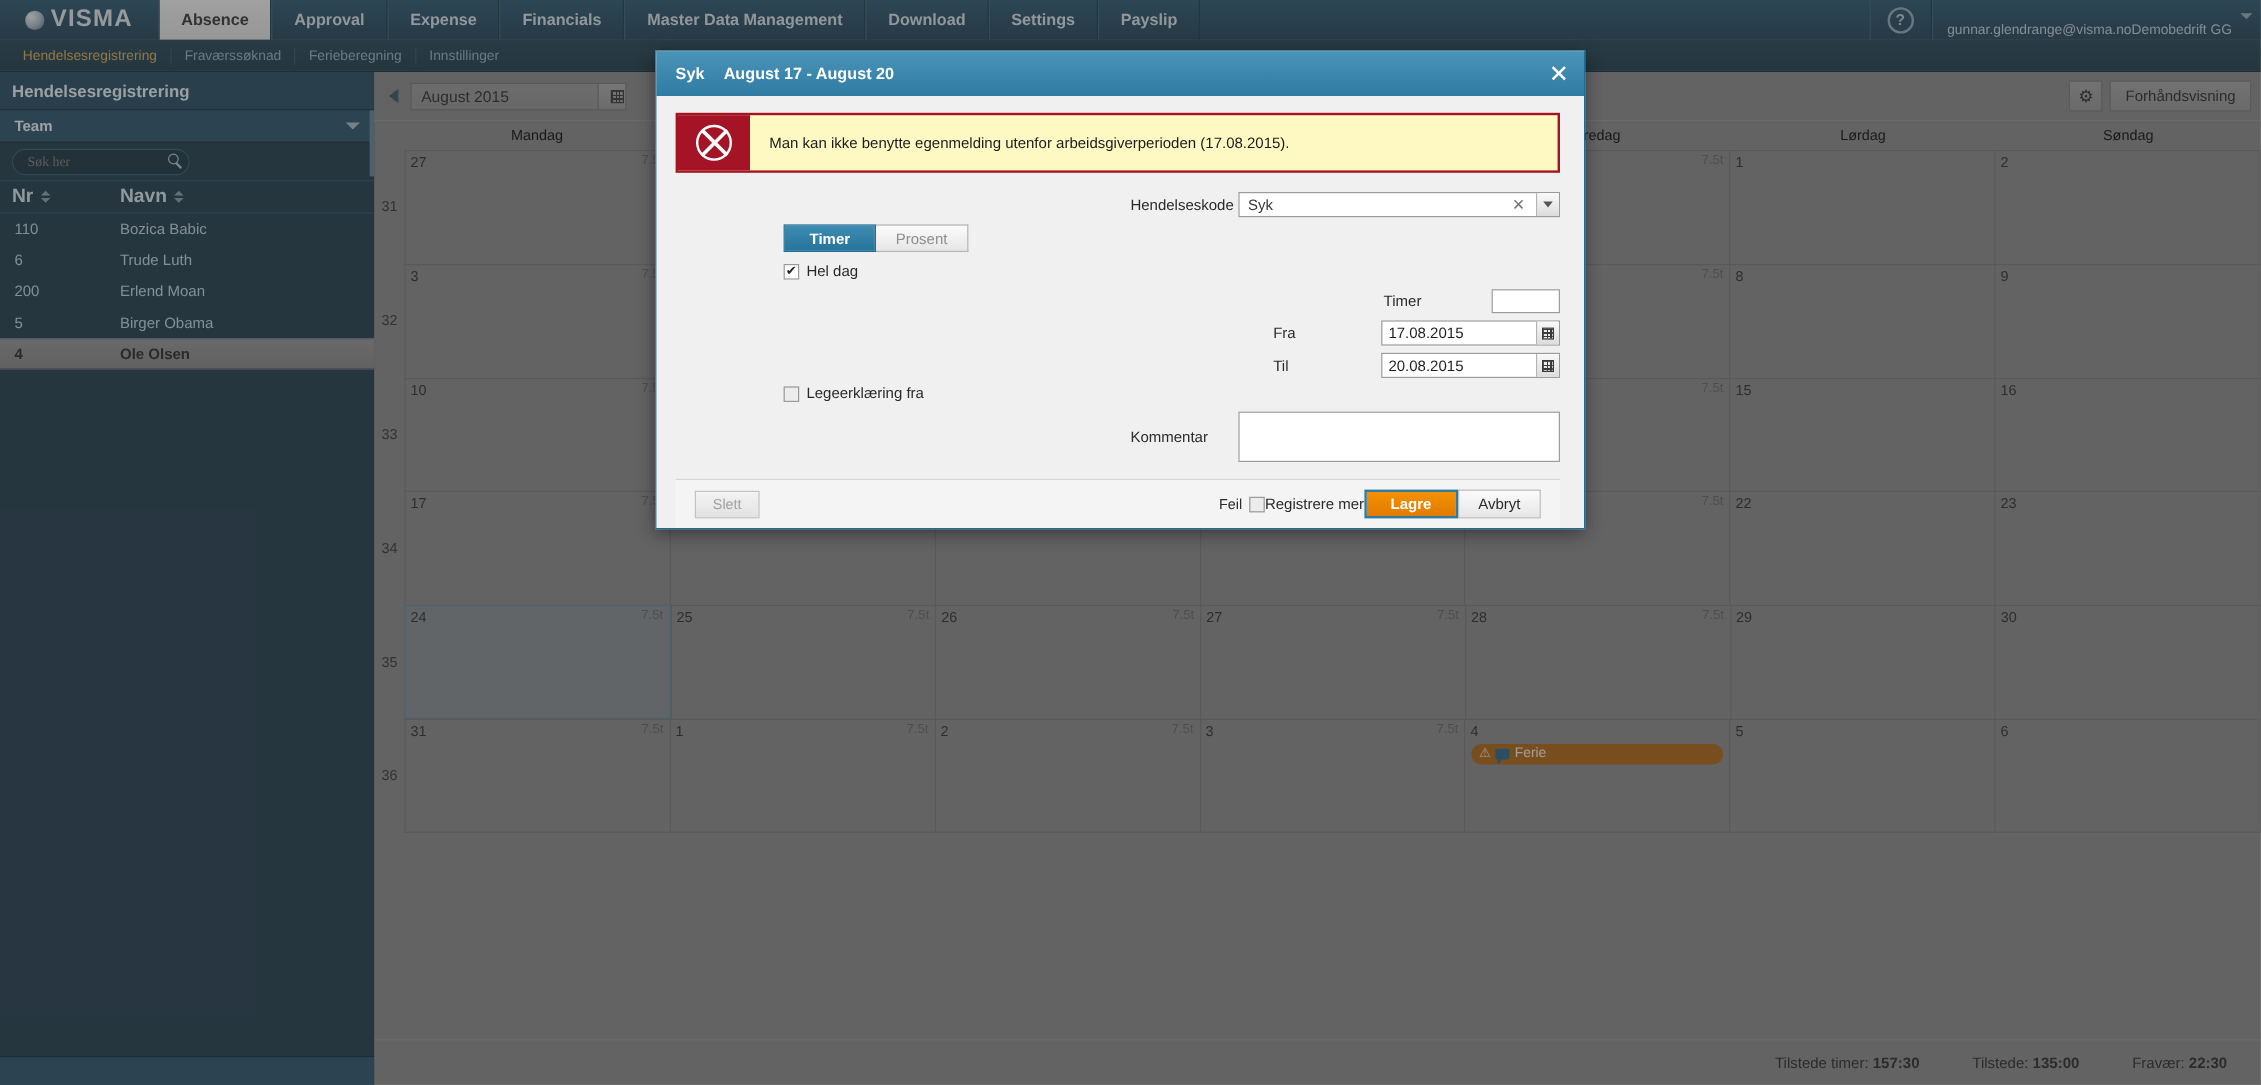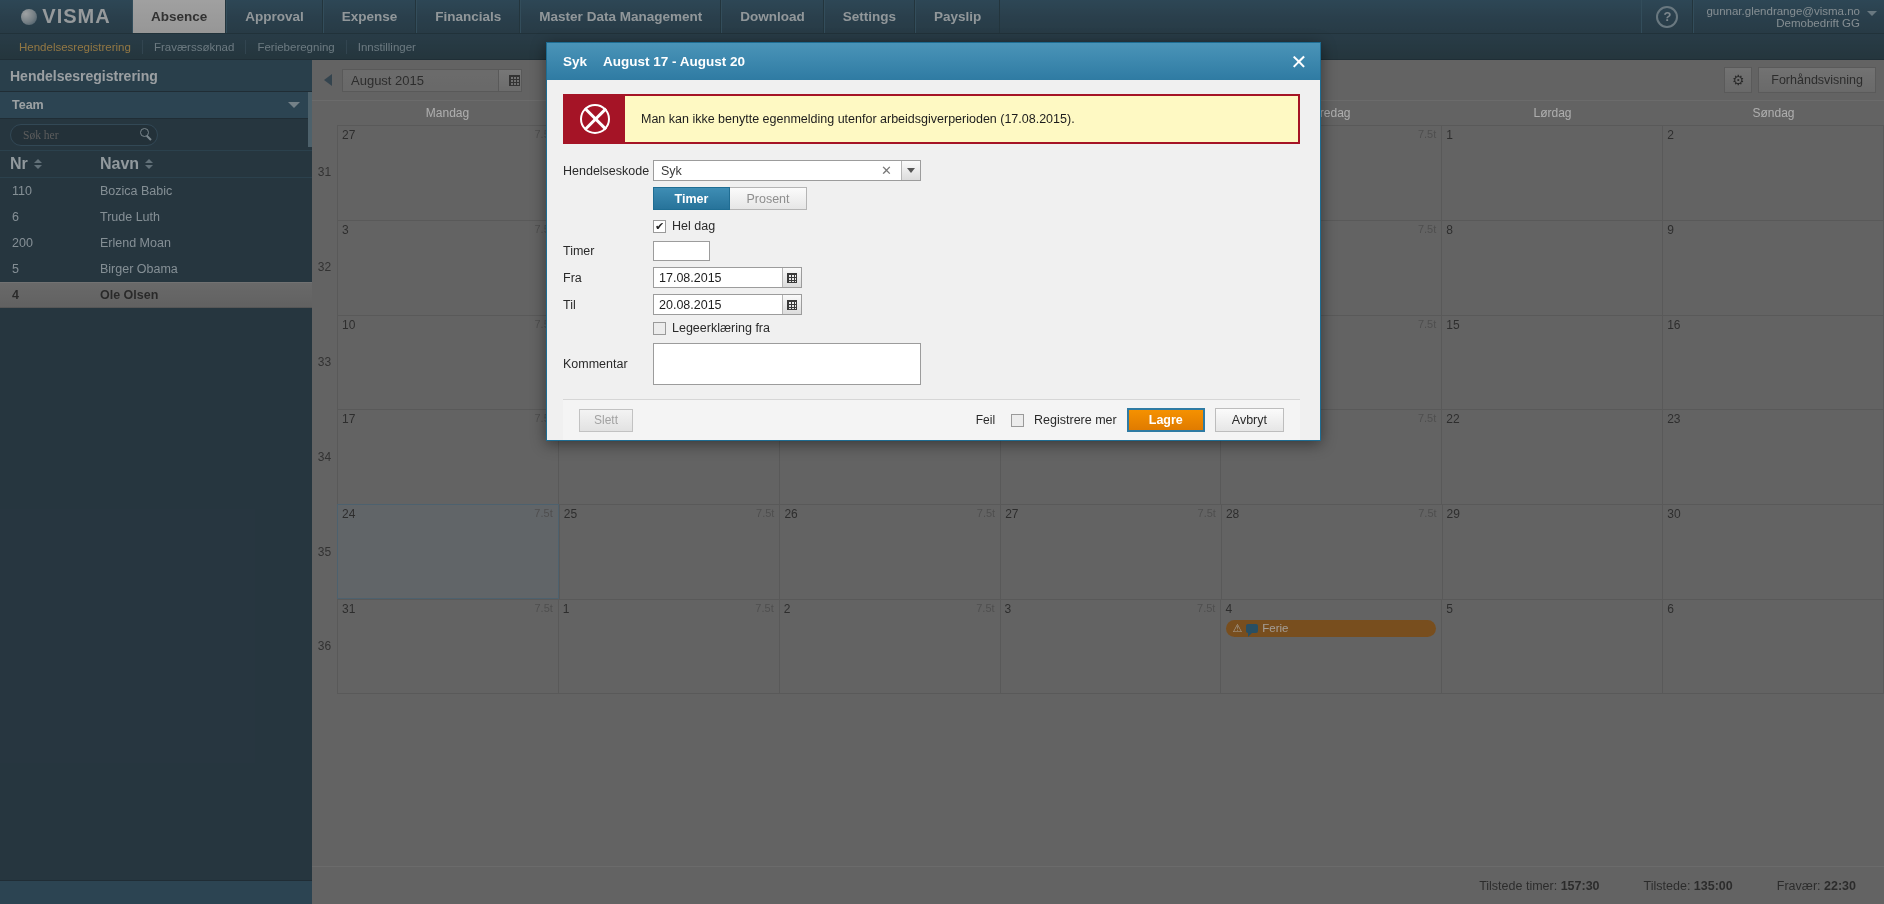--- a/index.html
+++ b/index.html
@@ -44,21 +44,21 @@
   .helpbtn {
     width: 52px; display: flex; align-items: center; justify-content: center;
     border-left: 1px solid #2d5a72; border-right: 1px solid #12313f; cursor: pointer;
   }
   .helpcircle {
     width: 22px; height: 22px; border-radius: 50%;
     border: 2px solid #8ba4b1; color: #aebfc9; font-size: 13px; font-weight: bold;
     display: flex; align-items: center; justify-content: center;
   }
   .userbox {
-    padding: 2px 24px 2px 12px; display: flex; flex-direction: column;
+    padding: 2px 24px 2px 12px; display: flex; flex-direction: row;
     justify-content: center; align-items: flex-end; color: #b9c8d0;
     font-size: 11.5px; position: relative; cursor: pointer;
     border-left: 1px solid #2d5a72;
   }
   .userbox .caret {
     position: absolute; right: 7px; top: 11px;
     width: 0; height: 0; border-left: 5px solid transparent;
     border-right: 5px solid transparent; border-top: 5px solid #8ba4b1;
   }
 
@@ -182,21 +182,21 @@
   }
   .previewbtn {
     height: 26px; padding: 0 12px; background: linear-gradient(to bottom, #9a9a9a, #8b8b8b);
     border: 1px solid #717171; display: flex; align-items: center; cursor: pointer;
     font-size: 12.5px; color: #222;
   }
   .dayhead { height: 24px; display: flex; }
   .dayhead .wkcol { width: 25px; }
   .dayhead .dh {
     flex: 1; display: flex; align-items: center; justify-content: center;
-    font-size: 12px; color: #ffffff;
+    font-size: 12px; color: #000000;
   }
   .weekrow { display: flex; height: 94.8px; }
   .weekrow .wknum {
     width: 25px; display: flex; align-items: center; justify-content: center;
     font-size: 12px; color: #2b2b2b;
   }
   .daycell {
     flex: 1; position: relative; border-left: 1px solid #6e6e6e; border-top: 1px solid #6e6e6e;
     padding: 2px 4px;
   }
@@ -263,21 +263,21 @@
   }
   .errorbox .circlex:before, .errorbox .circlex:after {
     content: ""; position: absolute; left: 50%; top: 50%; width: 2.5px; height: 30px;
     background: #fff; margin-left: -1.25px; margin-top: -15px;
   }
   .errorbox .circlex:before { transform: rotate(45deg); }
   .errorbox .circlex:after { transform: rotate(-45deg); }
   .errorbox .msg {
     display: flex; align-items: center; padding-left: 16px; font-size: 12.5px; color: #1c1c1c;
   }
-  .frow { display: flex; align-items: center; margin-bottom: 6px; }
+  .frow { display: flex; align-items: center; margin-bottom: 6px; justify-content: flex-end; }
   .flabel { width: 90px; font-size: 12.5px; color: #2a2a2a; }
   .combo {
     width: 268px; height: 21px; background: #fff; border: 1px solid #9c9c9c;
     display: flex; align-items: center; position: relative;
   }
   .combo .val { font-size: 12.5px; color: #3a3a3a; padding-left: 7px; }
   .combo .clr {
     position: absolute; right: 28px; top: 2px; font-size: 13px; color: #777; cursor: pointer;
     line-height: 16px;
   }
@@ -333,21 +333,21 @@
   }
   .modal-foot {
     margin-top: 14px; height: 41px; border-top: 1px solid #d6d6d6;
     background: #f4f4f4; display: flex; align-items: center; padding: 0 16px;
   }
   .btn-slett {
     width: 54px; height: 23px; display: flex; align-items: center; justify-content: center;
     background: linear-gradient(to bottom, #f3f3f3, #e2e2e2); border: 1px solid #c2c2c2;
     color: #a2a2a2; font-size: 12px; cursor: default;
   }
-  .foot-right { margin-left: auto; display: flex; align-items: center; gap: 10px; }
+  .foot-right { margin-left: auto; display: flex; align-items: center; gap: 0; }
   .feil { font-size: 12px; color: #2a2a2a; margin-right: 6px; }
   .btn-lagre {
     height: 24px; padding: 0 20px; display: flex; align-items: center; justify-content: center;
     background: linear-gradient(to bottom, #f59100 0%, #e07b00 100%);
     border: 2px solid #2f7ba3; color: #fff; font-size: 12.5px; font-weight: bold;
     cursor: pointer;
   }
   .btn-avbryt {
     height: 24px; padding: 0 16px; display: flex; align-items: center; justify-content: center;
     background: linear-gradient(to bottom, #fbfbfb, #e6e6e6); border: 1px solid #bdbdbd;

